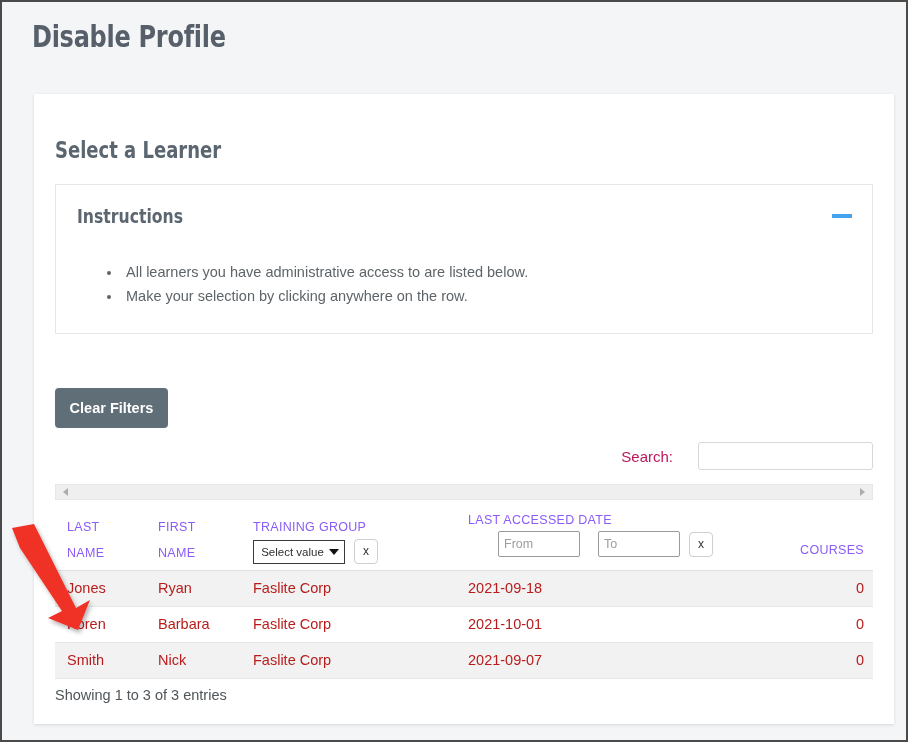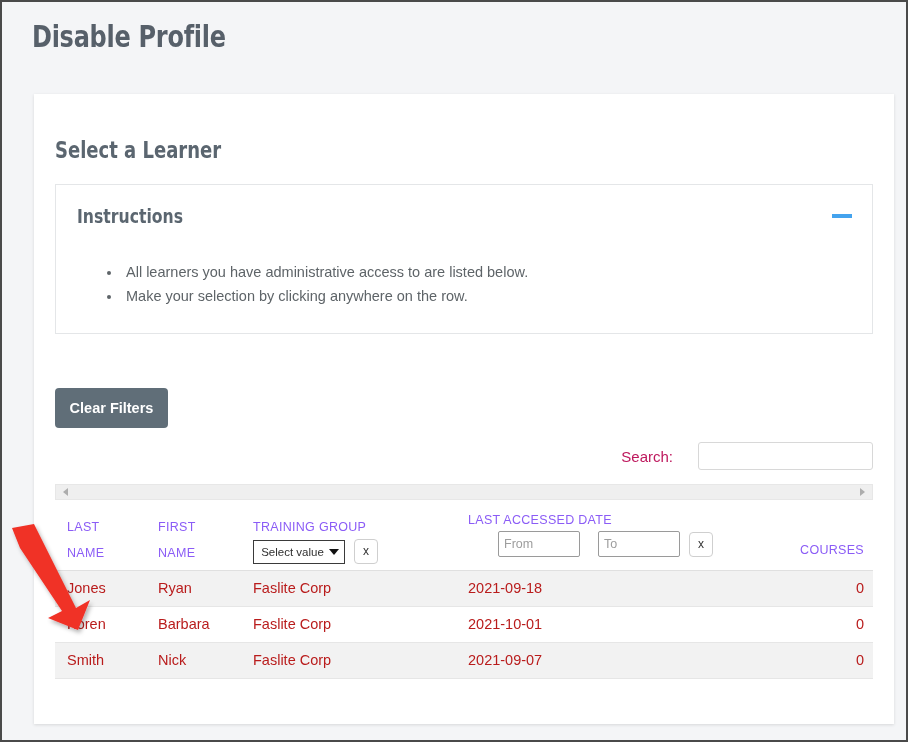--- a/index.html
+++ b/index.html
@@ -414,20 +414,21 @@
       <div class="trow alt">
         <span class="cell c-last">Smith</span>
         <span class="cell c-first">Nick</span>
         <span class="cell c-group">Faslite Corp</span>
         <span class="cell c-date">2021-09-07</span>
         <span class="cell c-courses">0</span>
       </div>
 
     </div>
 
+    <div class="table-info">Showing 1 to 3 of 3 entries</div>
 
   </div>
 
   <svg class="annot-arrow" viewBox="0 0 110 115">
     <defs>
       <filter id="shadow" x="-30%" y="-30%" width="180%" height="180%">
         <feDropShadow dx="2" dy="3" stdDeviation="2" flood-color="#000000" flood-opacity="0.30"></feDropShadow>
       </filter>
     </defs>
     <g filter="url(#shadow)">

